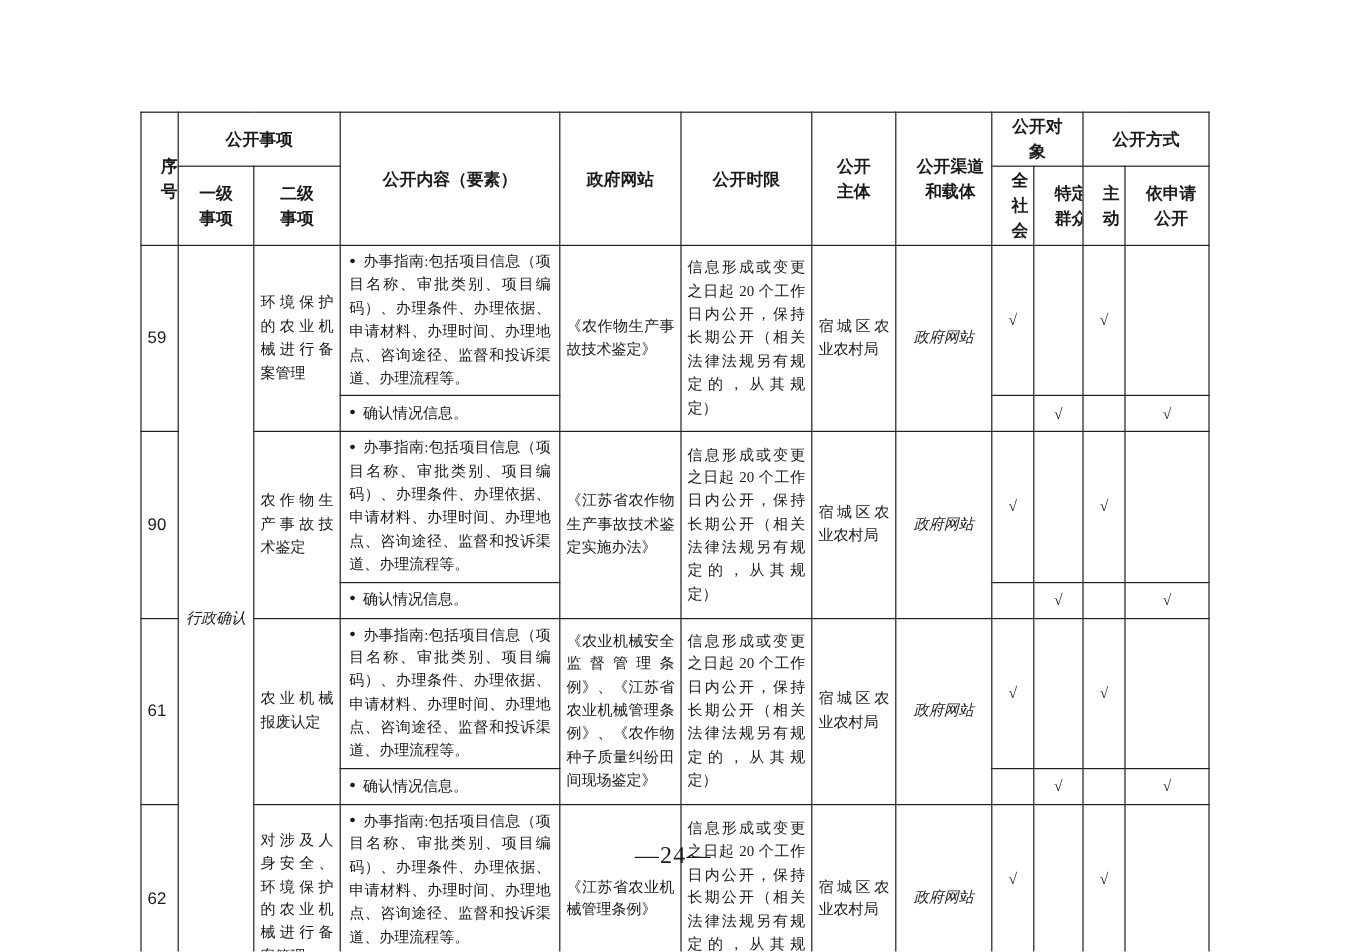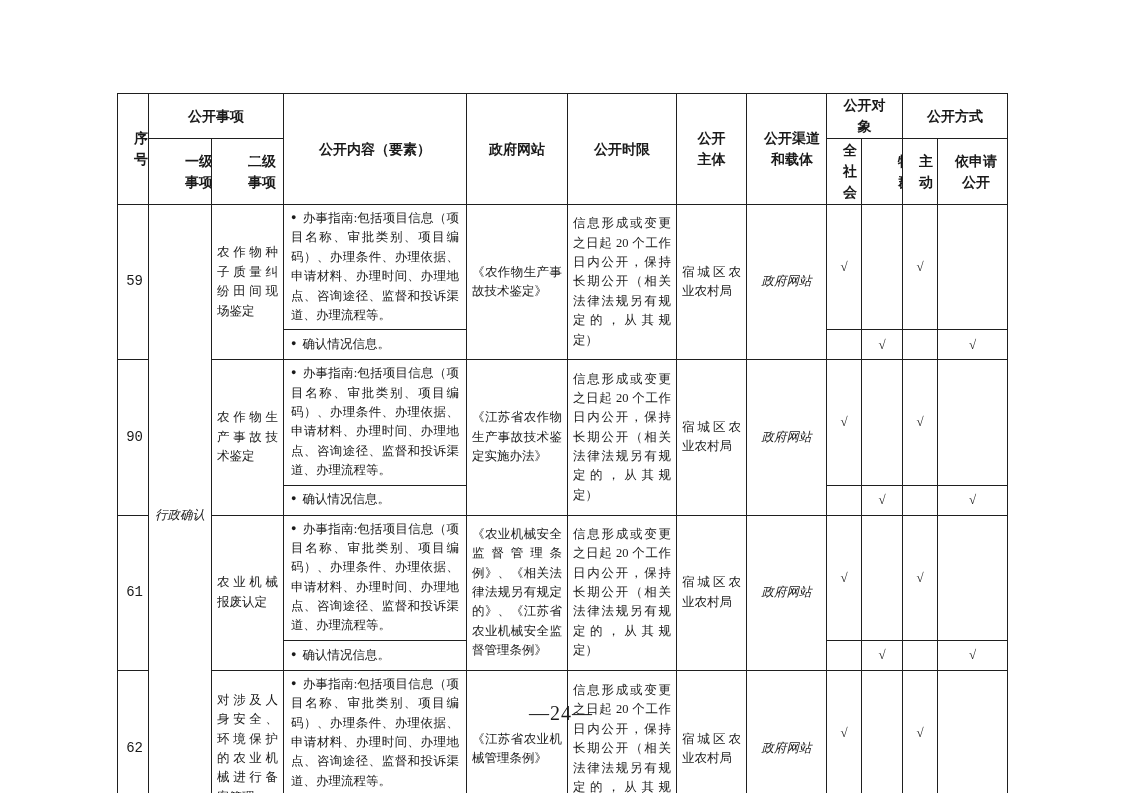--- a/index.html
+++ b/index.html
@@ -11,31 +11,31 @@
   table { border-collapse: collapse; table-layout: fixed; width: 890px; }
   th, td { border: 1px solid #1f1f1f; overflow: hidden; vertical-align: middle; }
 
   th {
     font-family: "Liberation Sans", "DejaVu Sans", sans-serif;
     font-weight: bold; font-size: 14px; text-align: center;
     line-height: 1.5; padding: 1px 15px;
   }
   th .hw { display: inline-block; }
   .hw1 { width: 16px; }
-  .hw2 { width: 32px; margin-left: 19px; }
+  .hw2 { width: 32px; }
   .hw3 { width: 46px; }
   .hw4 { width: 60px; }
 
   td {
     font-size: 12.5px; line-height: 1.55; padding: 3px 5px;
     font-family: "Liberation Serif", "DejaVu Serif", serif;
   }
   td.c { text-align: center; font-style: italic; }
   td.j { text-align: justify; }
-  td.num { font-family: Liberation Mono, monospace; font-size: 14px; text-align: right; margin-top: 44px; }
+  td.num { font-family: Liberation Sans, sans-serif; font-size: 14px; text-align: left; margin-top: 44px; }
   td.check { text-align: center; font-size: 13px; padding: 0; }
   td.content { padding: 4px 7px; }
 
   .bullet { font-size: 9px; margin-right: 6px; position: relative; top: -2px; }
 
   tr.hr1 { height: 25px; }
   tr.hr2 { height: 62px; }
   tr.rA  { height: 95px; }
   tr.rB  { height: 30px; }
   tr.rA2 { height: 93px; }
@@ -84,21 +84,21 @@
     <th><span class="hw hw2">二级事项</span></th>
     <th><span class="hw hw1">全社会</span></th>
     <th><span class="hw hw2">特定群众</span></th>
     <th><span class="hw hw1">主动</span></th>
     <th><span class="hw hw3">依申请公开</span></th>
   </tr>
 
   <tr class="rA">
     <td class="num" rowspan="2">59</td>
     <td class="c" rowspan="8">行政确认</td>
-    <td class="j" rowspan="2">农作物种子质量纠纷田间现场鉴定</td>
+    <td class="j" rowspan="2">环境保护的农业机械进行备案管理</td>
     <td class="content j"><span class="bullet">●</span><span>办事指南:包括项目信息（项目名称、审批类别、项目编码）、办理条件、办理依据、申请材料、办理时间、办理地点、咨询途径、监督和投诉渠道、办理流程等。</span></td>
     <td class="j" rowspan="2">《农作物生产事故技术鉴定》</td>
     <td class="j" rowspan="2">信息形成或变更之日起 20 个工作日内公开，保持长期公开（相关法律法规另有规定的，从其规定）</td>
     <td class="j" rowspan="2">宿城区农业农村局</td>
     <td class="c" rowspan="2">政府网站</td>
     <td class="check">√</td>
     <td class="check"></td>
     <td class="check">√</td>
     <td class="check"></td>
   </tr>
@@ -128,21 +128,21 @@
     <td class="check"></td>
     <td class="check">√</td>
     <td class="check"></td>
     <td class="check">√</td>
   </tr>
 
   <tr class="rA">
     <td class="num" rowspan="2">61</td>
     <td class="j" rowspan="2">农业机械报废认定</td>
     <td class="content j"><span class="bullet">●</span><span>办事指南:包括项目信息（项目名称、审批类别、项目编码）、办理条件、办理依据、申请材料、办理时间、办理地点、咨询途径、监督和投诉渠道、办理流程等。</span></td>
-    <td class="j" rowspan="2">《农业机械安全监督管理条例》、《相关法律法规另有规定的》、《江苏省农业机械安全监督管理条例》</td>
+    <td class="j" rowspan="2">《农业机械安全监督管理条例》、《江苏省农业机械管理条例》、《农作物种子质量纠纷田间现场鉴定》</td>
     <td class="j" rowspan="2">信息形成或变更之日起 20 个工作日内公开，保持长期公开（相关法律法规另有规定的，从其规定）</td>
     <td class="j" rowspan="2">宿城区农业农村局</td>
     <td class="c" rowspan="2">政府网站</td>
     <td class="check">√</td>
     <td class="check"></td>
     <td class="check">√</td>
     <td class="check"></td>
   </tr>
   <tr class="rB">
     <td class="content"><span class="bullet">●</span><span>确认情况信息。</span></td>

